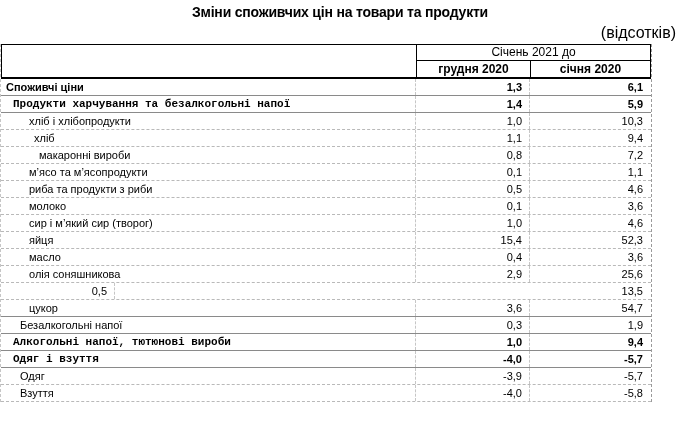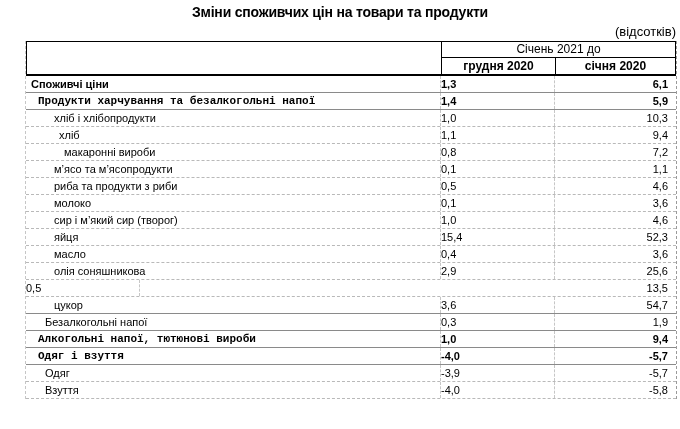--- a/index.html
+++ b/index.html
@@ -1,42 +1,42 @@
 <!DOCTYPE html>
 <html><head>
 <meta charset="utf-8">
 <style>
   * { margin:0; padding:0; box-sizing:border-box; }
   html,body { width:680px; height:429px; background:#ffffff; overflow:hidden;
               font-family:"Liberation Sans", sans-serif; color:#000; }
   .page { width:680px; height:429px; position:relative; }
 
   .title { text-align:center; font-weight:bold; font-size:14px; padding-top:4px; letter-spacing:-0.2px; }
-  .units { text-align:right; font-size:13px; padding-right:4px; margin-top:4px; margin-bottom:2px; }
+  .units { text-align:right; font-size:16px; padding-right:4px; margin-top:4px; margin-bottom:2px; }
 
-  .tbl { margin-left:25px; width:652px;
+  .tbl { width:652px;
          border-left:1px dashed #c6c6c6; border-right:1px dashed #9a9a9a; }
 
   
   .hdr { display:flex; height:35px; border:1px solid #000; border-bottom-width:2px;
          font-size:12px; background:#fff; }
   .hdr-label { width:415px; border-right:1px solid #000; }
   .hdr-right { flex:1; display:flex; flex-direction:column; }
   .hdr-span { height:16px; border-bottom:1px solid #000; text-align:center; line-height:15px; }
   .hdr-cols { flex:1; display:flex;font-weight:bold; }
   .hdr-c1 { width:114px; border-right:1px solid #000; text-align:center; line-height:16px; }
   .hdr-c2 { flex:1; text-align:center; line-height:16px; }
 
   
   .row { display:flex; height:17px; font-size:11px; line-height:16px;
          border-bottom:1px dashed #b9b9b9; }
   .row.dark { border-bottom:1px solid #8a8a8a; }
   .row.sec  { font-weight:bold; border-bottom:1px solid #8a8a8a; }
   .c-label { width:415px; border-right:1px dashed #c6c6c6; white-space:nowrap; overflow:hidden; }
-  .c-v1 { width:114px; border-right:1px dashed #c6c6c6; padding-right:7px; }
+  .c-v1 { width:114px; border-right:1px dashed #c6c6c6; text-align:right; padding-right:7px; }
   .c-v2 { flex:1; text-align:right; padding-right:8px; }
 
   .i0 .c-label { padding-left:5px; }
   .i1 .c-label { padding-left:12px;font-family:Liberation Mono, monospace; }
   .i2 .c-label { padding-left:19px; }
   .i3 .c-label { padding-left:28px; }
   .i4 .c-label { padding-left:33px; }
   .i5 .c-label { padding-left:38px; }
 </style>
 </head>

